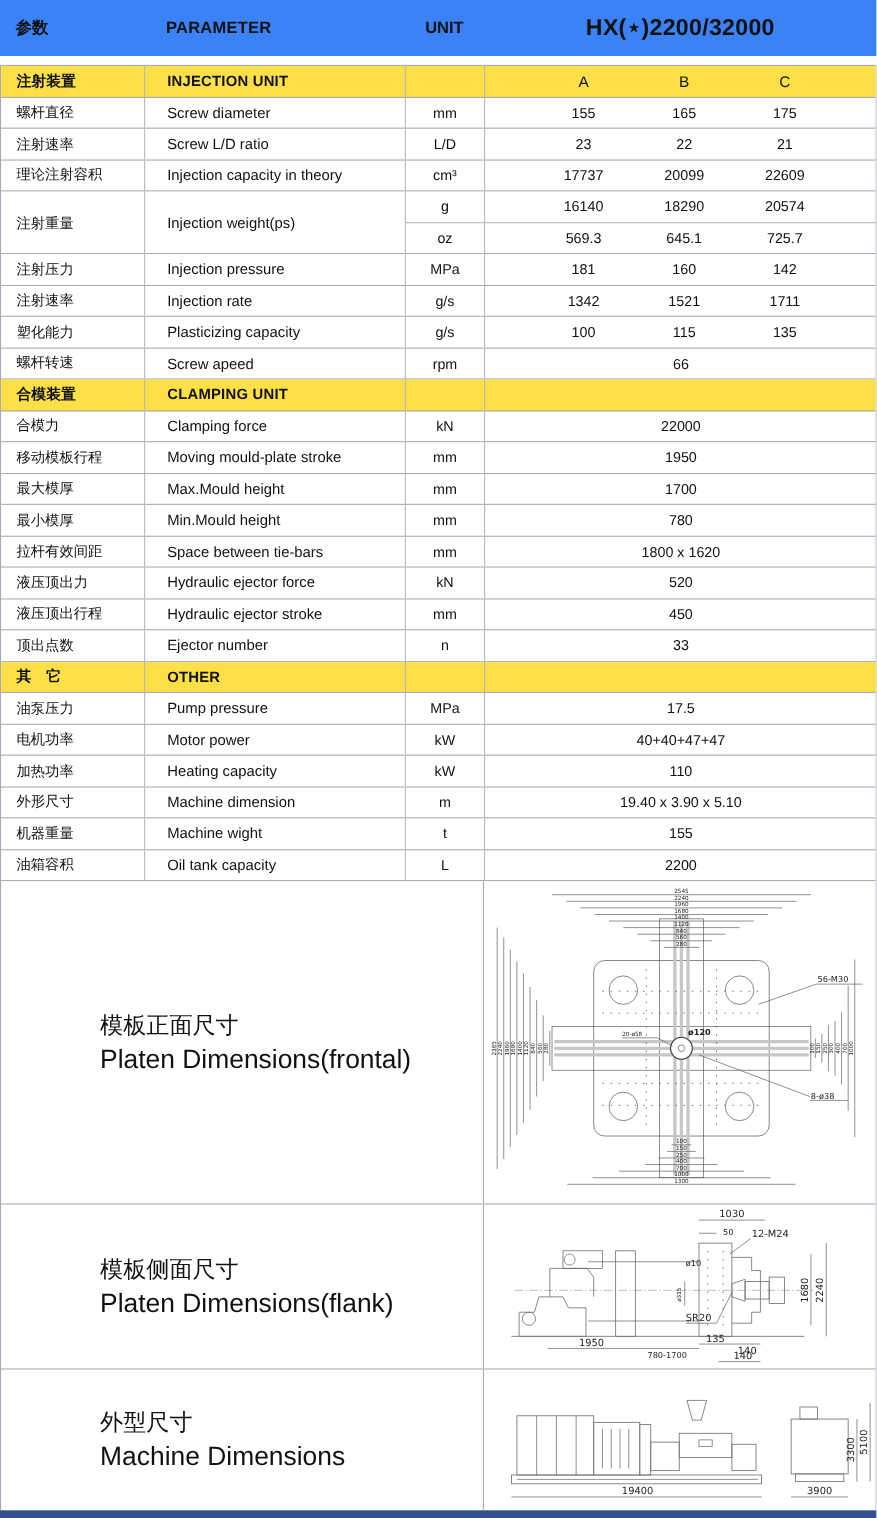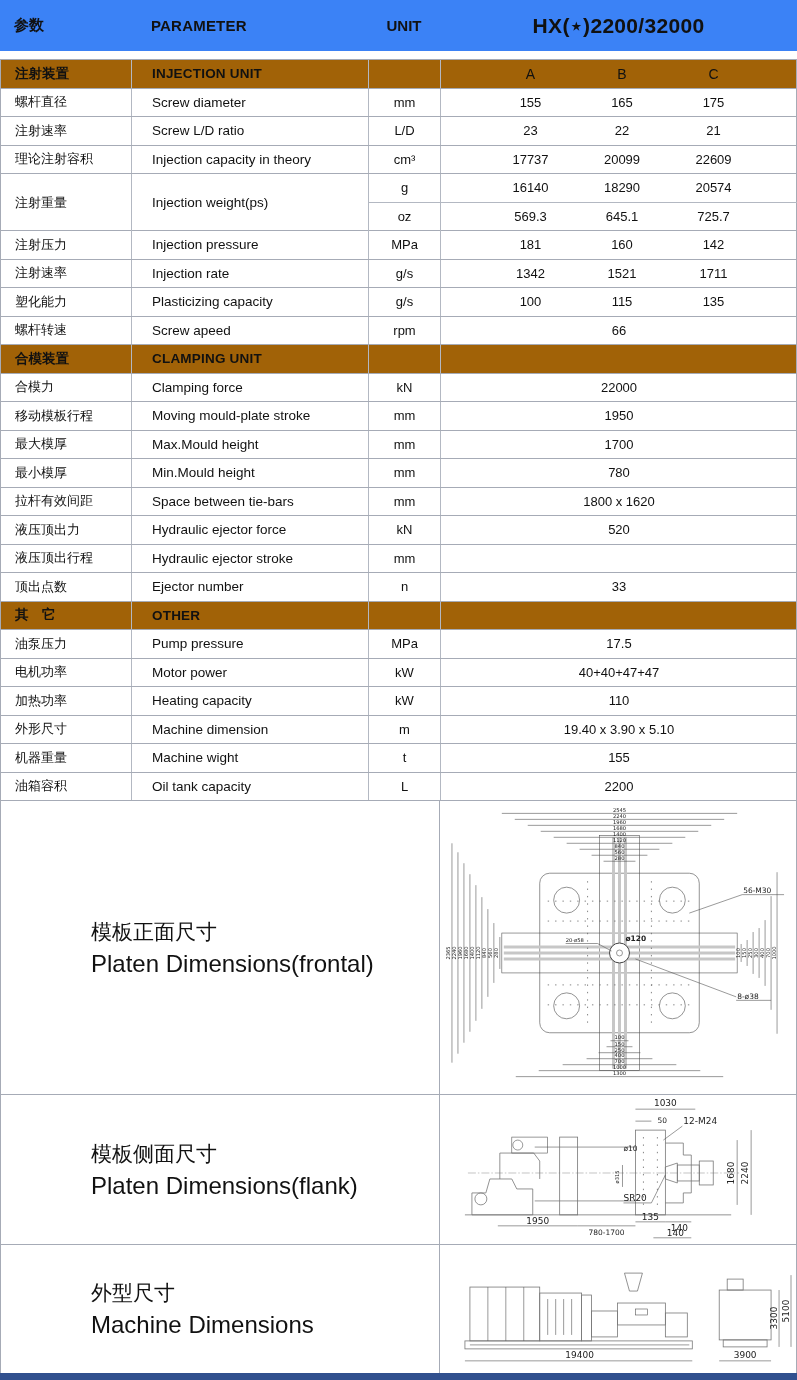--- a/index.html
+++ b/index.html
@@ -24,21 +24,21 @@
   .row:last-child{border-bottom:1px solid #a6abb6;}
   .rowx2{display:grid;grid-template-columns:131px 237px 72px 44px 91px 92px 91px 38px;
          grid-template-rows:28.5px 28.5px;height:57px;border-bottom:1px solid #a6abb6;}
   .cell{display:flex;align-items:center;}
   .c1{padding-left:14px;font-size:13px;border-right:1px solid #b3b8c2;}
   .c2{padding-left:20px;font-size:13.5px;border-right:1px solid #b3b8c2;}
   .c3{justify-content:center;font-size:13px;border-right:1px solid #b3b8c2;}
   .cv{justify-content:center;font-size:13px;}
   .cm{grid-column:4/9;justify-content:center;font-size:13px;}
   .sp{}
-  .sec{background:#a16207;font-weight:bold;}
+  .sec{background:#fde047;font-weight:bold;}
   .sec .c1{font-size:13.5px;}
   .sec .c2{font-size:13.5px;letter-spacing:.2px;}
   .sec .cv{font-weight:normal;font-size:14px;}
   .span2a{grid-area:1/1/3/2;}
   .span2b{grid-area:1/2/3/3;}
   .sb{border-bottom:1px solid #b3b8c2;}
 
   
   .drow{display:flex;border-bottom:1px solid #a6abb6;}
   .drow:last-of-type{border-bottom:none;}
@@ -215,20 +215,21 @@
     <div class="row">
       <div class="cell c1">液压顶出力</div>
       <div class="cell c2">Hydraulic ejector force</div>
       <div class="cell c3">kN</div>
       <div class="cell cm">520</div>
     </div>
     <div class="row">
       <div class="cell c1">液压顶出行程</div>
       <div class="cell c2">Hydraulic ejector stroke</div>
       <div class="cell c3">mm</div>
+      <div class="cell cm">450</div>
     </div>
     <div class="row">
       <div class="cell c1">顶出点数</div>
       <div class="cell c2">Ejector number</div>
       <div class="cell c3">n</div>
       <div class="cell cm">33</div>
     </div>
 
     <div class="row sec">
       <div class="cell c1">其　它</div>

